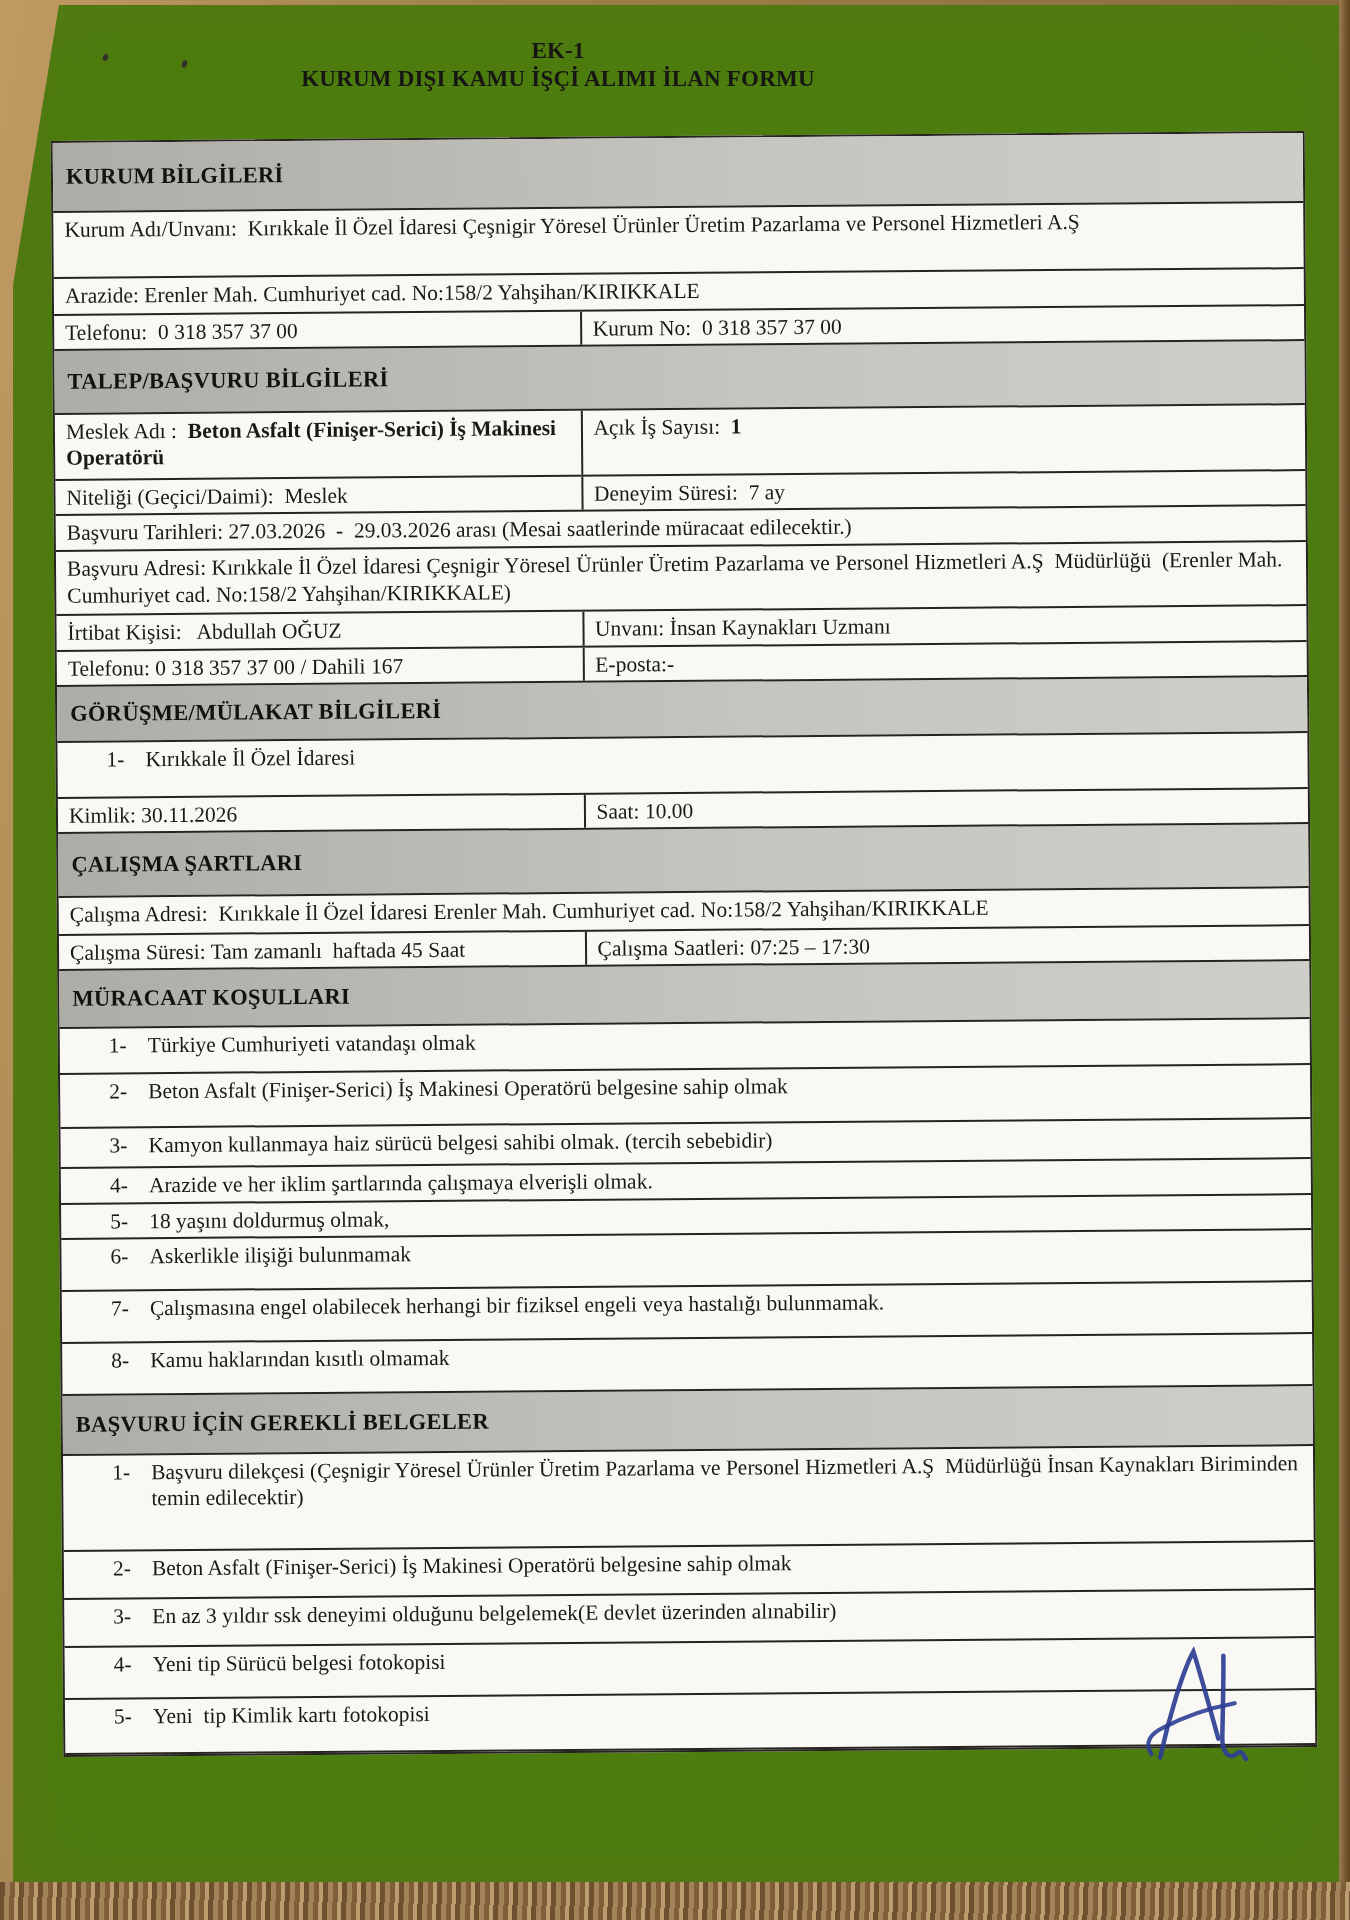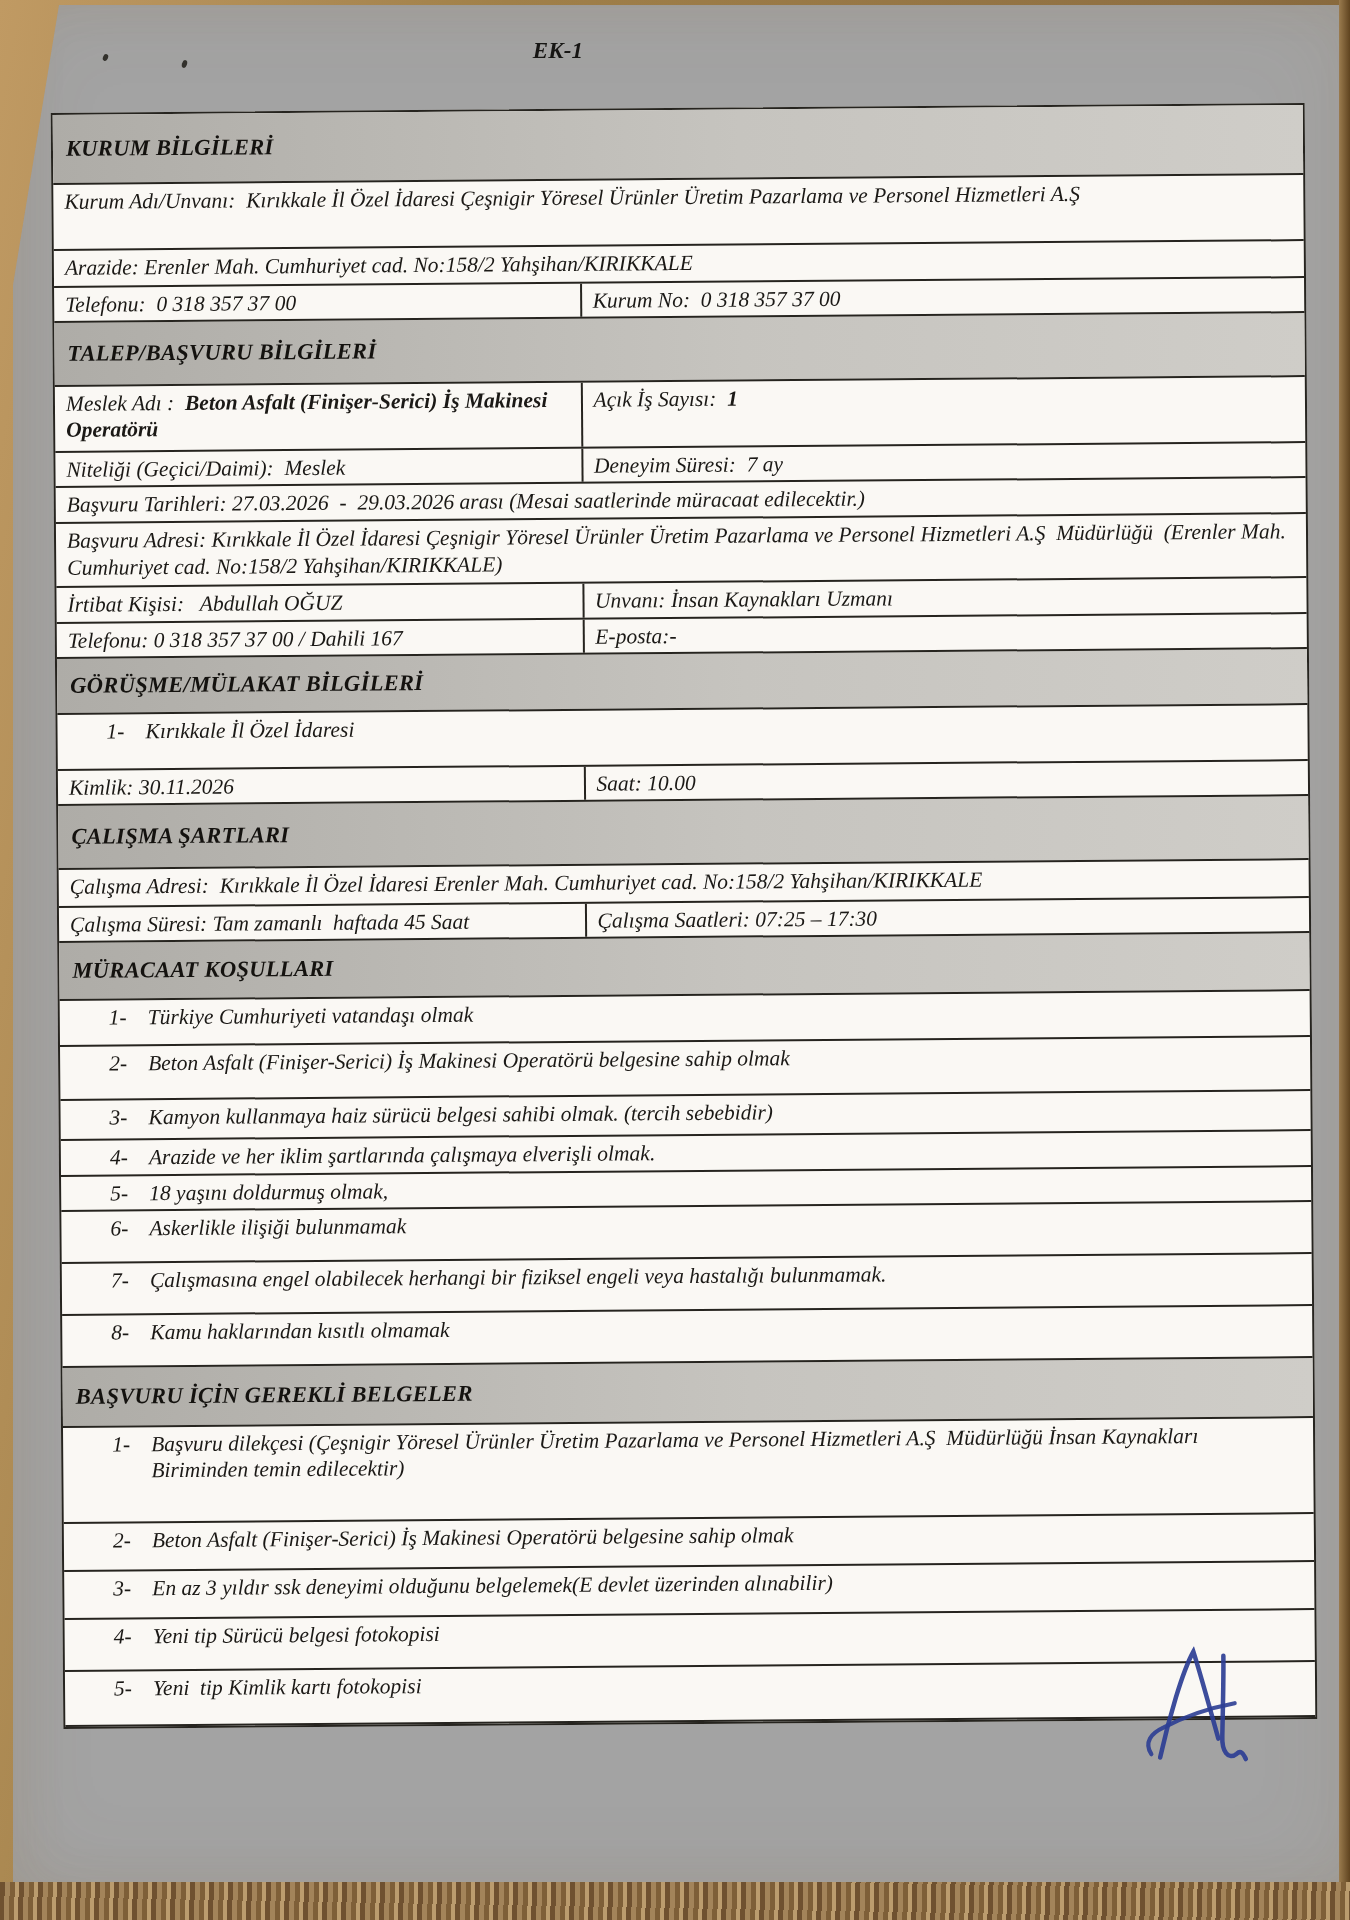--- a/index.html
+++ b/index.html
@@ -12,24 +12,23 @@
   .desk-bottom {
     position:absolute; left:0; right:0; bottom:0; height:38px;
     background: repeating-linear-gradient(92deg,#6f5130 0 5px,#a3845a 5px 10px,#7e5f38 10px 15px,#bb9c6e 15px 19px);
   }
   .desk-right {
     position:absolute; top:0; bottom:0; right:0; width:11px;
     background: linear-gradient(90deg,#9a7b4e,#5f431f);
   }
   .paper {
     position:absolute; left:13px; top:5px; right:7px; bottom:35px;
-    background:#a3a3a3;
+    background:#4d7c0f;
     clip-path: polygon(46px 0, 100% 0, 100% 100%, 0 100%, 0 280px);
     box-shadow: inset 0 0 90px rgba(140,110,70,.10), inset 14px 0 44px rgba(140,110,70,.09);
-    font-style: italic;
   }
   .speck { position:absolute; background:#33312c; border-radius:50%; }
   .speck-1 { left:90px; top:49px; width:5px; height:7px; transform:rotate(24deg); }
   .speck-2 { left:169px; top:55px; width:5px; height:8px; transform:rotate(18deg); }
   .title-block {
     margin:32px 0 0 50px; width:990px; text-align:center;
     font-weight:bold; font-size:23px; line-height:1.22; letter-spacing:.2px; color:#171614;
   }
   .form-table {
     position:relative; margin:43px 0 0 44px; width:1254px;
@@ -55,20 +54,21 @@
 </style>
 </head>
 <body>
 
 <div class="paper">
   <span class="speck speck-1"></span>
   <span class="speck speck-2"></span>
 
   <div class="title-block">
     <div>EK-1</div>
+    <div>KURUM DIŞI KAMU İŞÇİ ALIMI İLAN FORMU</div>
   </div>
 
   <div class="form-table">
       <div class="sec-header" style="height: 70px;">KURUM BİLGİLERİ</div>
       <div class="row" style="min-height: 66px;">
         <div class="cell cell-full"><span>Kurum Adı/Unvanı:  </span><span class="">Kırıkkale İl Özel İdaresi Çeşnigir Yöresel Ürünler Üretim Pazarlama ve Personel Hizmetleri A.Ş</span></div>
       </div>
       <div class="row" style="min-height: 37px;">
         <div class="cell cell-full"><span>Arazide: </span><span class="">Erenler Mah. Cumhuriyet cad. No:158/2 Yahşihan/KIRIKKALE</span></div>
       </div>

